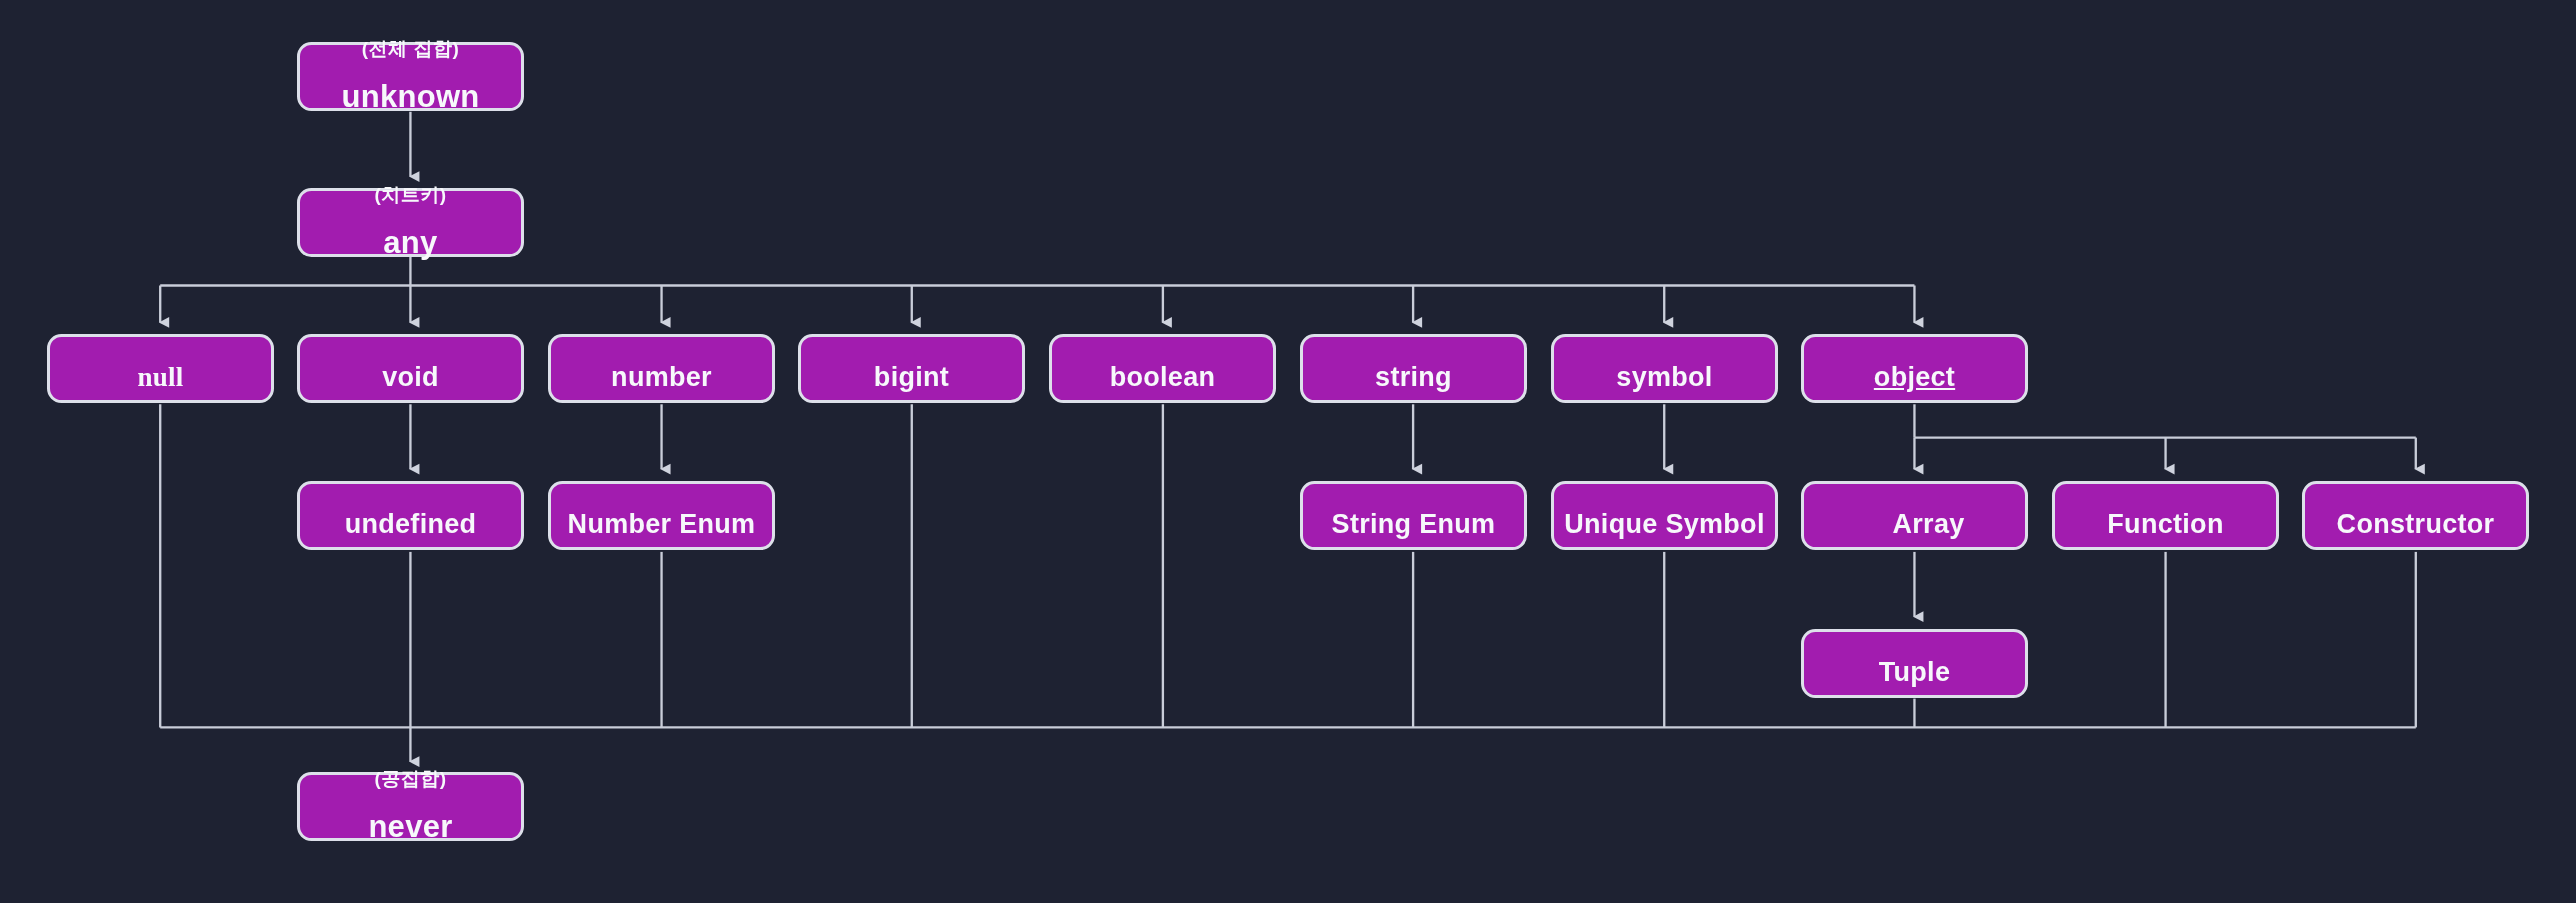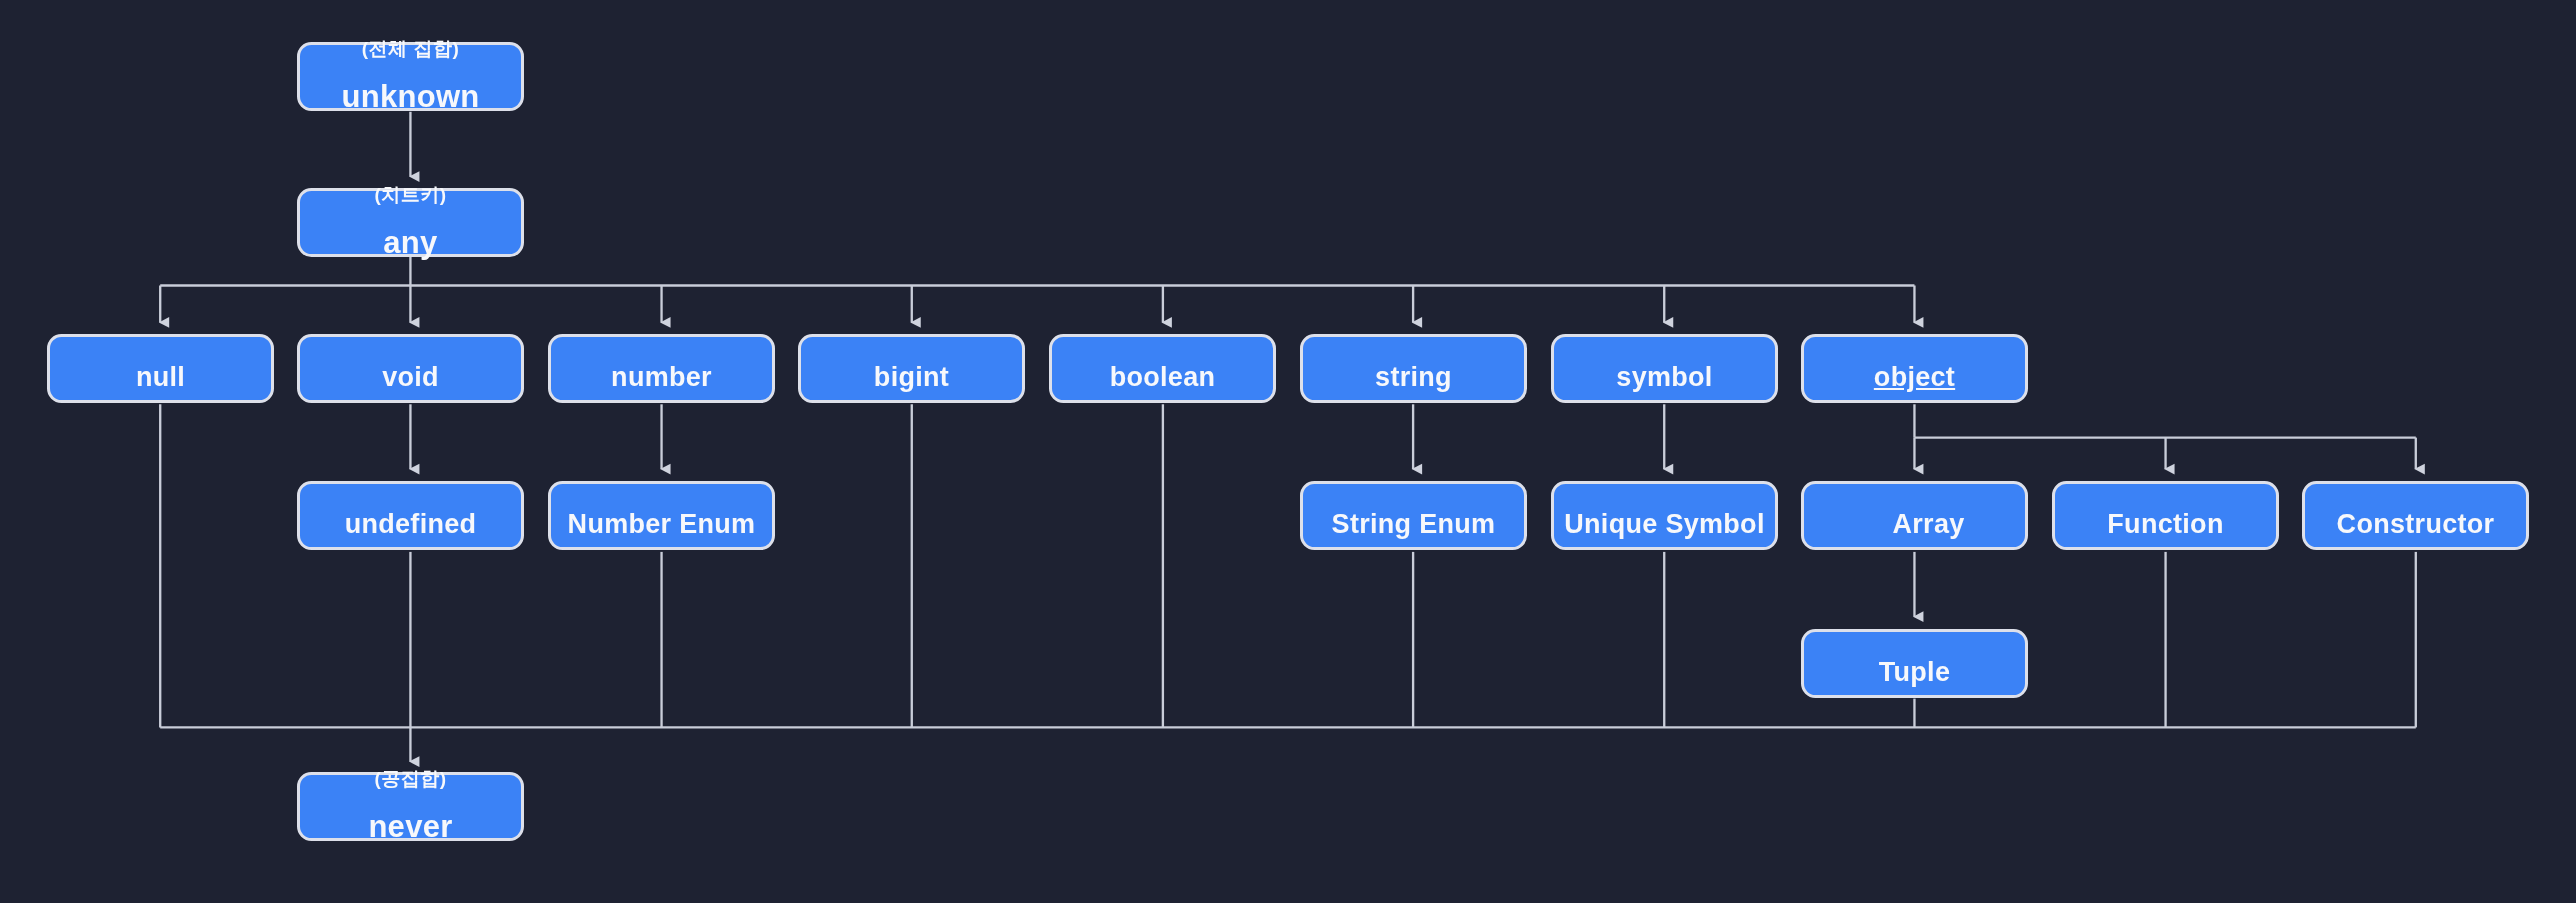--- a/index.html
+++ b/index.html
@@ -10,21 +10,21 @@
     overflow:hidden;
     font-family:"Liberation Sans", sans-serif;
   }
   svg.edges { position:absolute; left:0; top:0; }
   .node {
     position:absolute;
     width:227px; height:69px;
     box-sizing:border-box;
     border:3.2px solid #dde0ea;
     border-radius:14.4px;
-    background:#3b82f6;
+    background:#a21caf;
     color:#f7f8fb;
     display:flex; flex-direction:column;
     align-items:center; justify-content:center;
     font-weight:bold;
     line-height:1.08;
   }
   .node .lbl { font-size:27px; letter-spacing:0.3px;margin-top:18px; }
   .node .sub { font-size:19px; font-weight:600; margin-bottom:2.7px; letter-spacing:0.5px; }
   .node.special .lbl { font-size:31px; }
 </style>
@@ -87,21 +87,21 @@
   <div class="node special" style="left:297px; top:42px;">
     <span class="sub">(전체 집합)</span>
     <span class="lbl">unknown</span>
   </div>
 
   <div class="node special" style="left:297px; top:188px;">
     <span class="sub">(치트키)</span>
     <span class="lbl">any</span>
   </div>
 
-  <div class="node" style="left:47px; top:334px;">
+  <div class="node" style="left:47px; top:334px;font-family:Liberation Serif, serif;">
     <span class="lbl">null</span>
   </div>
   <div class="node" style="left:297px; top:334px;">
     <span class="lbl">void</span>
   </div>
   <div class="node" style="left:548px; top:334px;">
     <span class="lbl">number</span>
   </div>
   <div class="node" style="left:798px; top:334px;">
     <span class="lbl">bigint</span>

